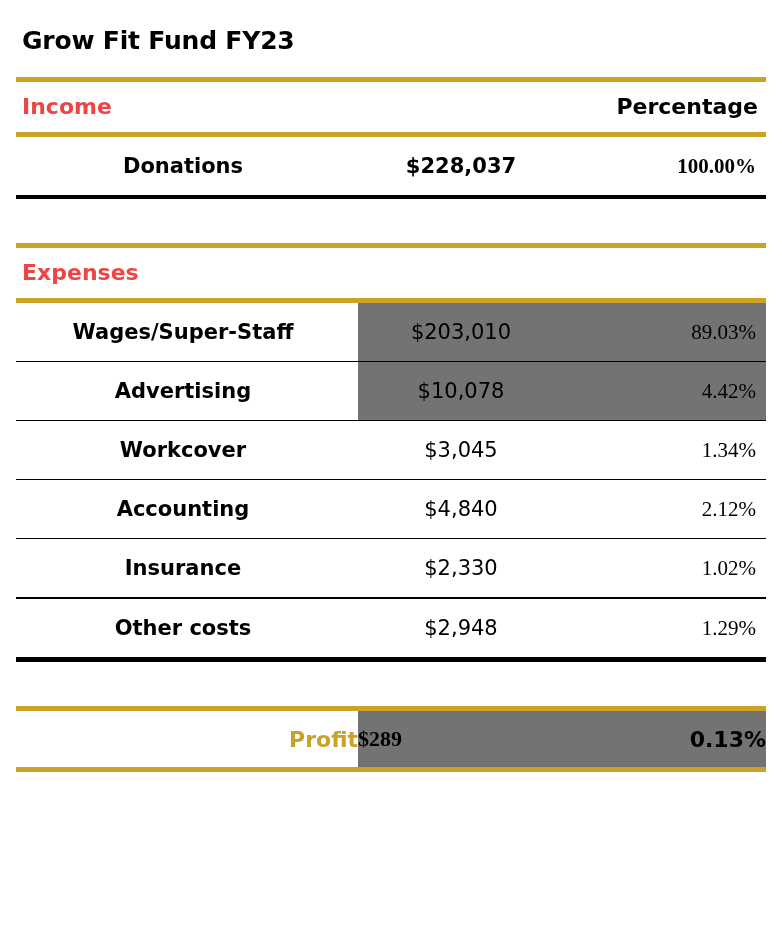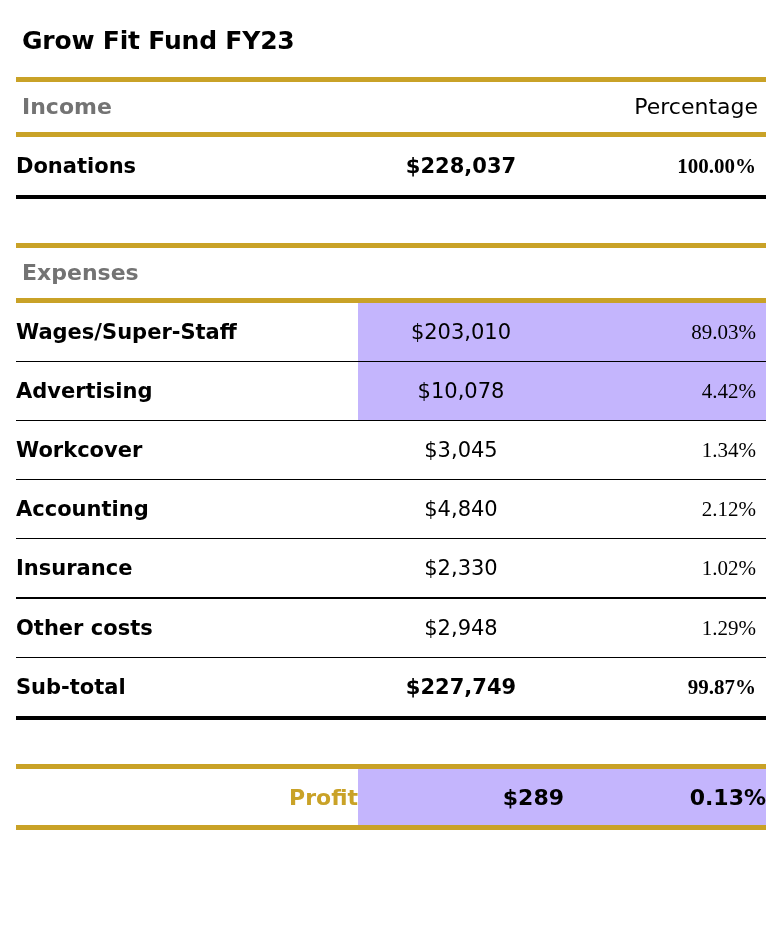--- a/index.html
+++ b/index.html
@@ -63,76 +63,77 @@
   .rule-thin-bot td {
     border-bottom: 1.5px solid #000000;
     height: 0;
     line-height: 0;
     font-size: 0;
   }
 
   tr.section-head td {
     font-size: 22px;
     font-weight: bold;
-    color: #737373;
+    color: #ef4444;
     padding: 7px 0 9px 6px;
     height: 34px;
   }
   tr.section-head td.rt {
     color: #000000;
     text-align: right;
     padding-right: 8px;
-    font-weight: normal;
+    font-weight: bold;
   }
 
   tr.data td {
     height: 58px;
     font-size: 21px;
     font-weight: bold;
     vertical-align: middle;
   }
   tr.data td.label {
-    text-align: left;
+    text-align: center;
     padding-right: 8px;
   }
   tr.data td.amount {
     text-align: center;
   }
   tr.data td.pct {
     text-align: right;
     padding-right: 10px;
     font-weight: normal;
     font-family: Liberation Serif, serif;
   }
   tr.data.bold-row td.pct { font-weight: bold; }
   tr.data.bold-row td.amount { font-weight: bold; }
   tr.data.normal-amount td.amount { font-weight: normal; }
 
-  td.hl { background: #c4b5fd; }
+  td.hl { background: #737373; }
 
   tr.spacer td {
     height: 44px;
     line-height: 0;
     font-size: 0;
   }
 
   tr.profit td {
     height: 56px;
     font-size: 22px;
     font-weight: bold;
     vertical-align: middle;
   }
   tr.profit td.label {
     color: #c9a227;
     text-align: right;
     padding-left: 6px;
   }
   tr.profit td.amount {
-    text-align: right;
+    text-align: left;
     color: #000;
+    font-family: Liberation Serif, serif;
   }
   tr.profit td.pct {
     text-align: right;
     color: #000;
   }
 </style>
 </head>
 <body>
 
 <div class="sheet">
@@ -240,25 +241,20 @@
 
       <tr class="data normal-amount">
         <td class="label">Other costs</td>
         <td class="amount">$2,948</td>
         <td class="pct">1.29%</td>
       </tr>
       <tr class="rule-thin-bot">
           <td colspan="3"></td>
         </tr>
 
-      <tr class="data bold-row">
-        <td class="label">Sub-total</td>
-        <td class="amount">$227,749</td>
-        <td class="pct">99.87%</td>
-      </tr>
 
       <tr class="rule-black-bot">
         <td colspan="3"></td>
       </tr>
 
       <tr class="spacer">
         <td colspan="3"></td>
       </tr>
 
       <tr class="rule-gold-top">

